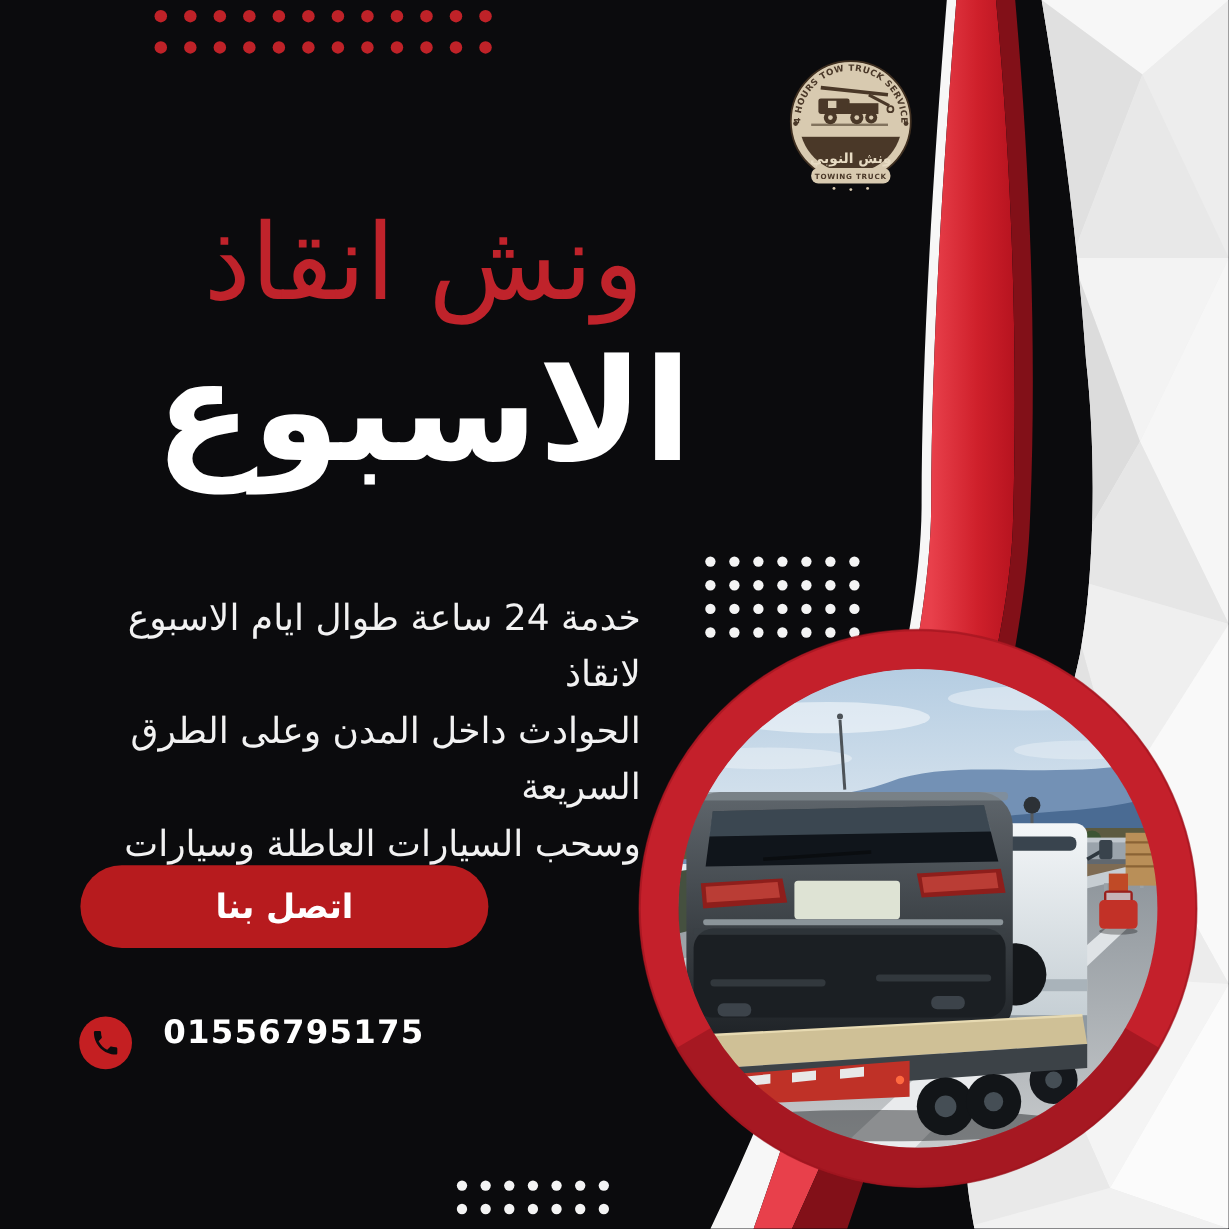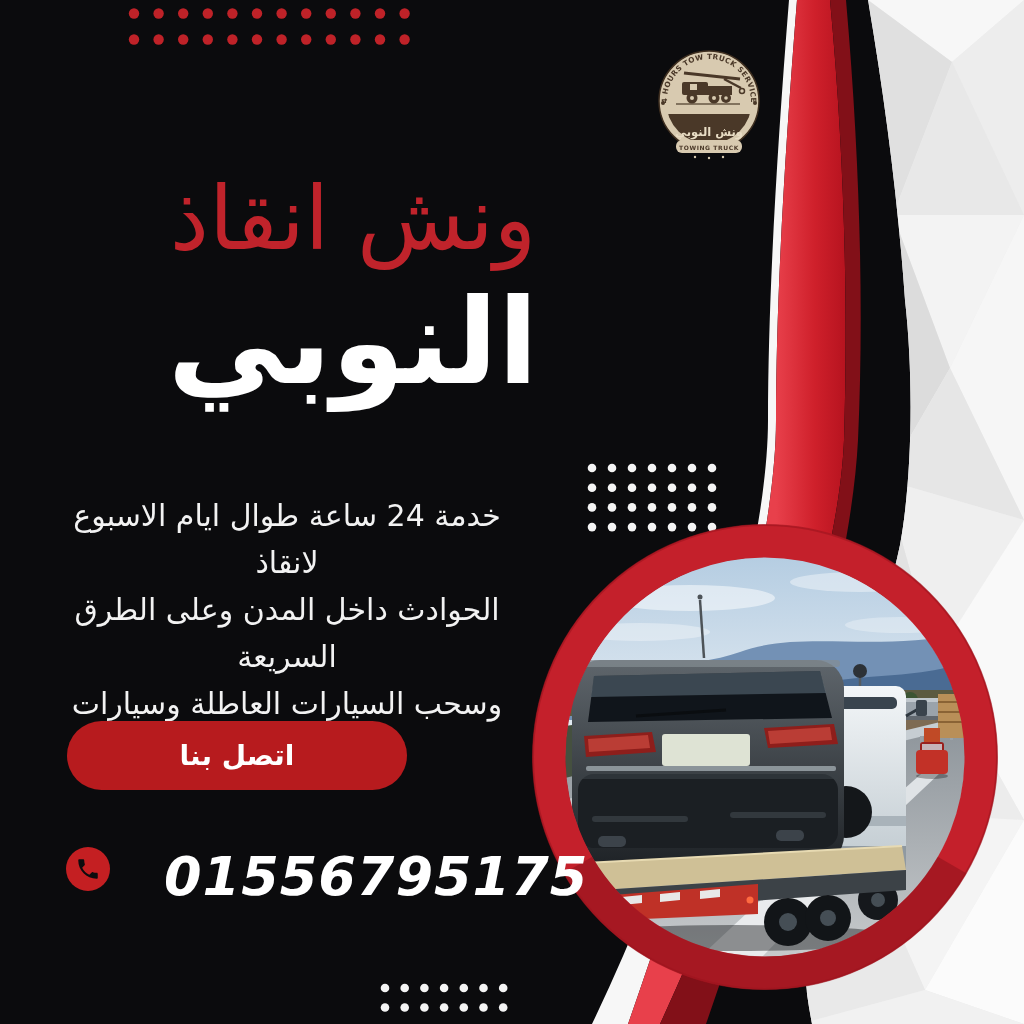--- a/index.html
+++ b/index.html
@@ -5,29 +5,29 @@
   html,body{margin:0;padding:0;background:#0b0b0d;}
   body{width:1024px;height:1024px;position:relative;overflow:hidden;
        font-family:"DejaVu Sans","Liberation Sans",sans-serif;}
   .abs{position:absolute;text-align:center;}
   svg{display:block;}
   #bg-art{position:absolute;left:0;top:0;}
   .title-red{left:60px;top:168px;width:586px;text-align:center;
     font-size:88px;font-weight:normal;color:#c0232b;line-height:1.15;}
   .title-white{left:60px;top:278px;width:586px;text-align:center;
     font-size:118px;font-weight:bold;color:#ffffff;line-height:1.1;}
-  .body-copy{left:40px;top:492px;width:494px;direction:rtl;text-align:center;
+  .body-copy{left:40px;top:492px;width:494px;direction:rtl;text-align:right;
     color:#f2f2f2;font-size:30px;line-height:47px;font-weight:normal;}
   .cta-btn{left:67px;top:721px;width:340px;height:69px;border:none;cursor:pointer;
     border-radius:36px;background:#b71b1e;color:#ffffff;font-size:28px;
     font-weight:bold;font-family:inherit;direction:rtl;}
   .phone-icon{left:66px;top:847px;width:44px;height:44px;border-radius:50%;
     background:#c41f22;display:flex;align-items:center;justify-content:center;cursor:pointer;}
-  .phone-number{left:136px;top:845px;color:#ffffff;font-size:54px;
-    font-weight:bold;font-style:italic;letter-spacing:1px;margin-left:28px;}
+  .phone-number{left:136px;top:845px;color:#ffffff;font-size:27px;
+    font-weight:bold;letter-spacing:1px;}
 </style>
 </head>
 <body>
 
 <svg id="bg-art" width="1024" height="1024" viewBox="0 0 1024 1024">
   <defs>
     <clipPath id="grayClip">
       <path d="M868,0 C885,100 898,200 905,300 C914,380 912,480 900,545 C880,640 835,745 815,830 C798,900 800,960 812,1024 L1024,1024 L1024,0 Z"></path>
     </clipPath>
     <clipPath id="photoClip">
@@ -300,21 +300,21 @@
     <text x="709" y="136" font-size="11.5" font-weight="bold" fill="#e8dcc4" text-anchor="middle" direction="rtl">ونش النوبي</text>
     <rect x="676" y="140" width="66" height="13" rx="6" fill="#d8cab0"></rect>
     <text x="709" y="149.5" font-size="6" font-weight="bold" fill="#4a3828" text-anchor="middle" letter-spacing="0.6">TOWING TRUCK</text>
     <circle cx="695" cy="157" r="1.2" fill="#d8cab0"></circle>
       <circle cx="709" cy="158" r="1.2" fill="#d8cab0"></circle>
       <circle cx="723" cy="157" r="1.2" fill="#d8cab0"></circle>
   </g>
 </svg>
 
 <div class="abs title-red" dir="rtl">ونش انقاذ</div>
-<div class="abs title-white" dir="rtl">النوبي</div>
+<div class="abs title-white" dir="rtl">الاسبوع</div>
 
 <div class="abs body-copy">
   <div>خدمة 24 ساعة طوال ايام الاسبوع لانقاذ</div>
   <div>الحوادث داخل المدن وعلى الطرق السريعة</div>
   <div>وسحب السيارات العاطلة وسيارات</div>
 </div>
 
 <button class="abs cta-btn">اتصل بنا</button>
 
 <div class="abs phone-icon">

